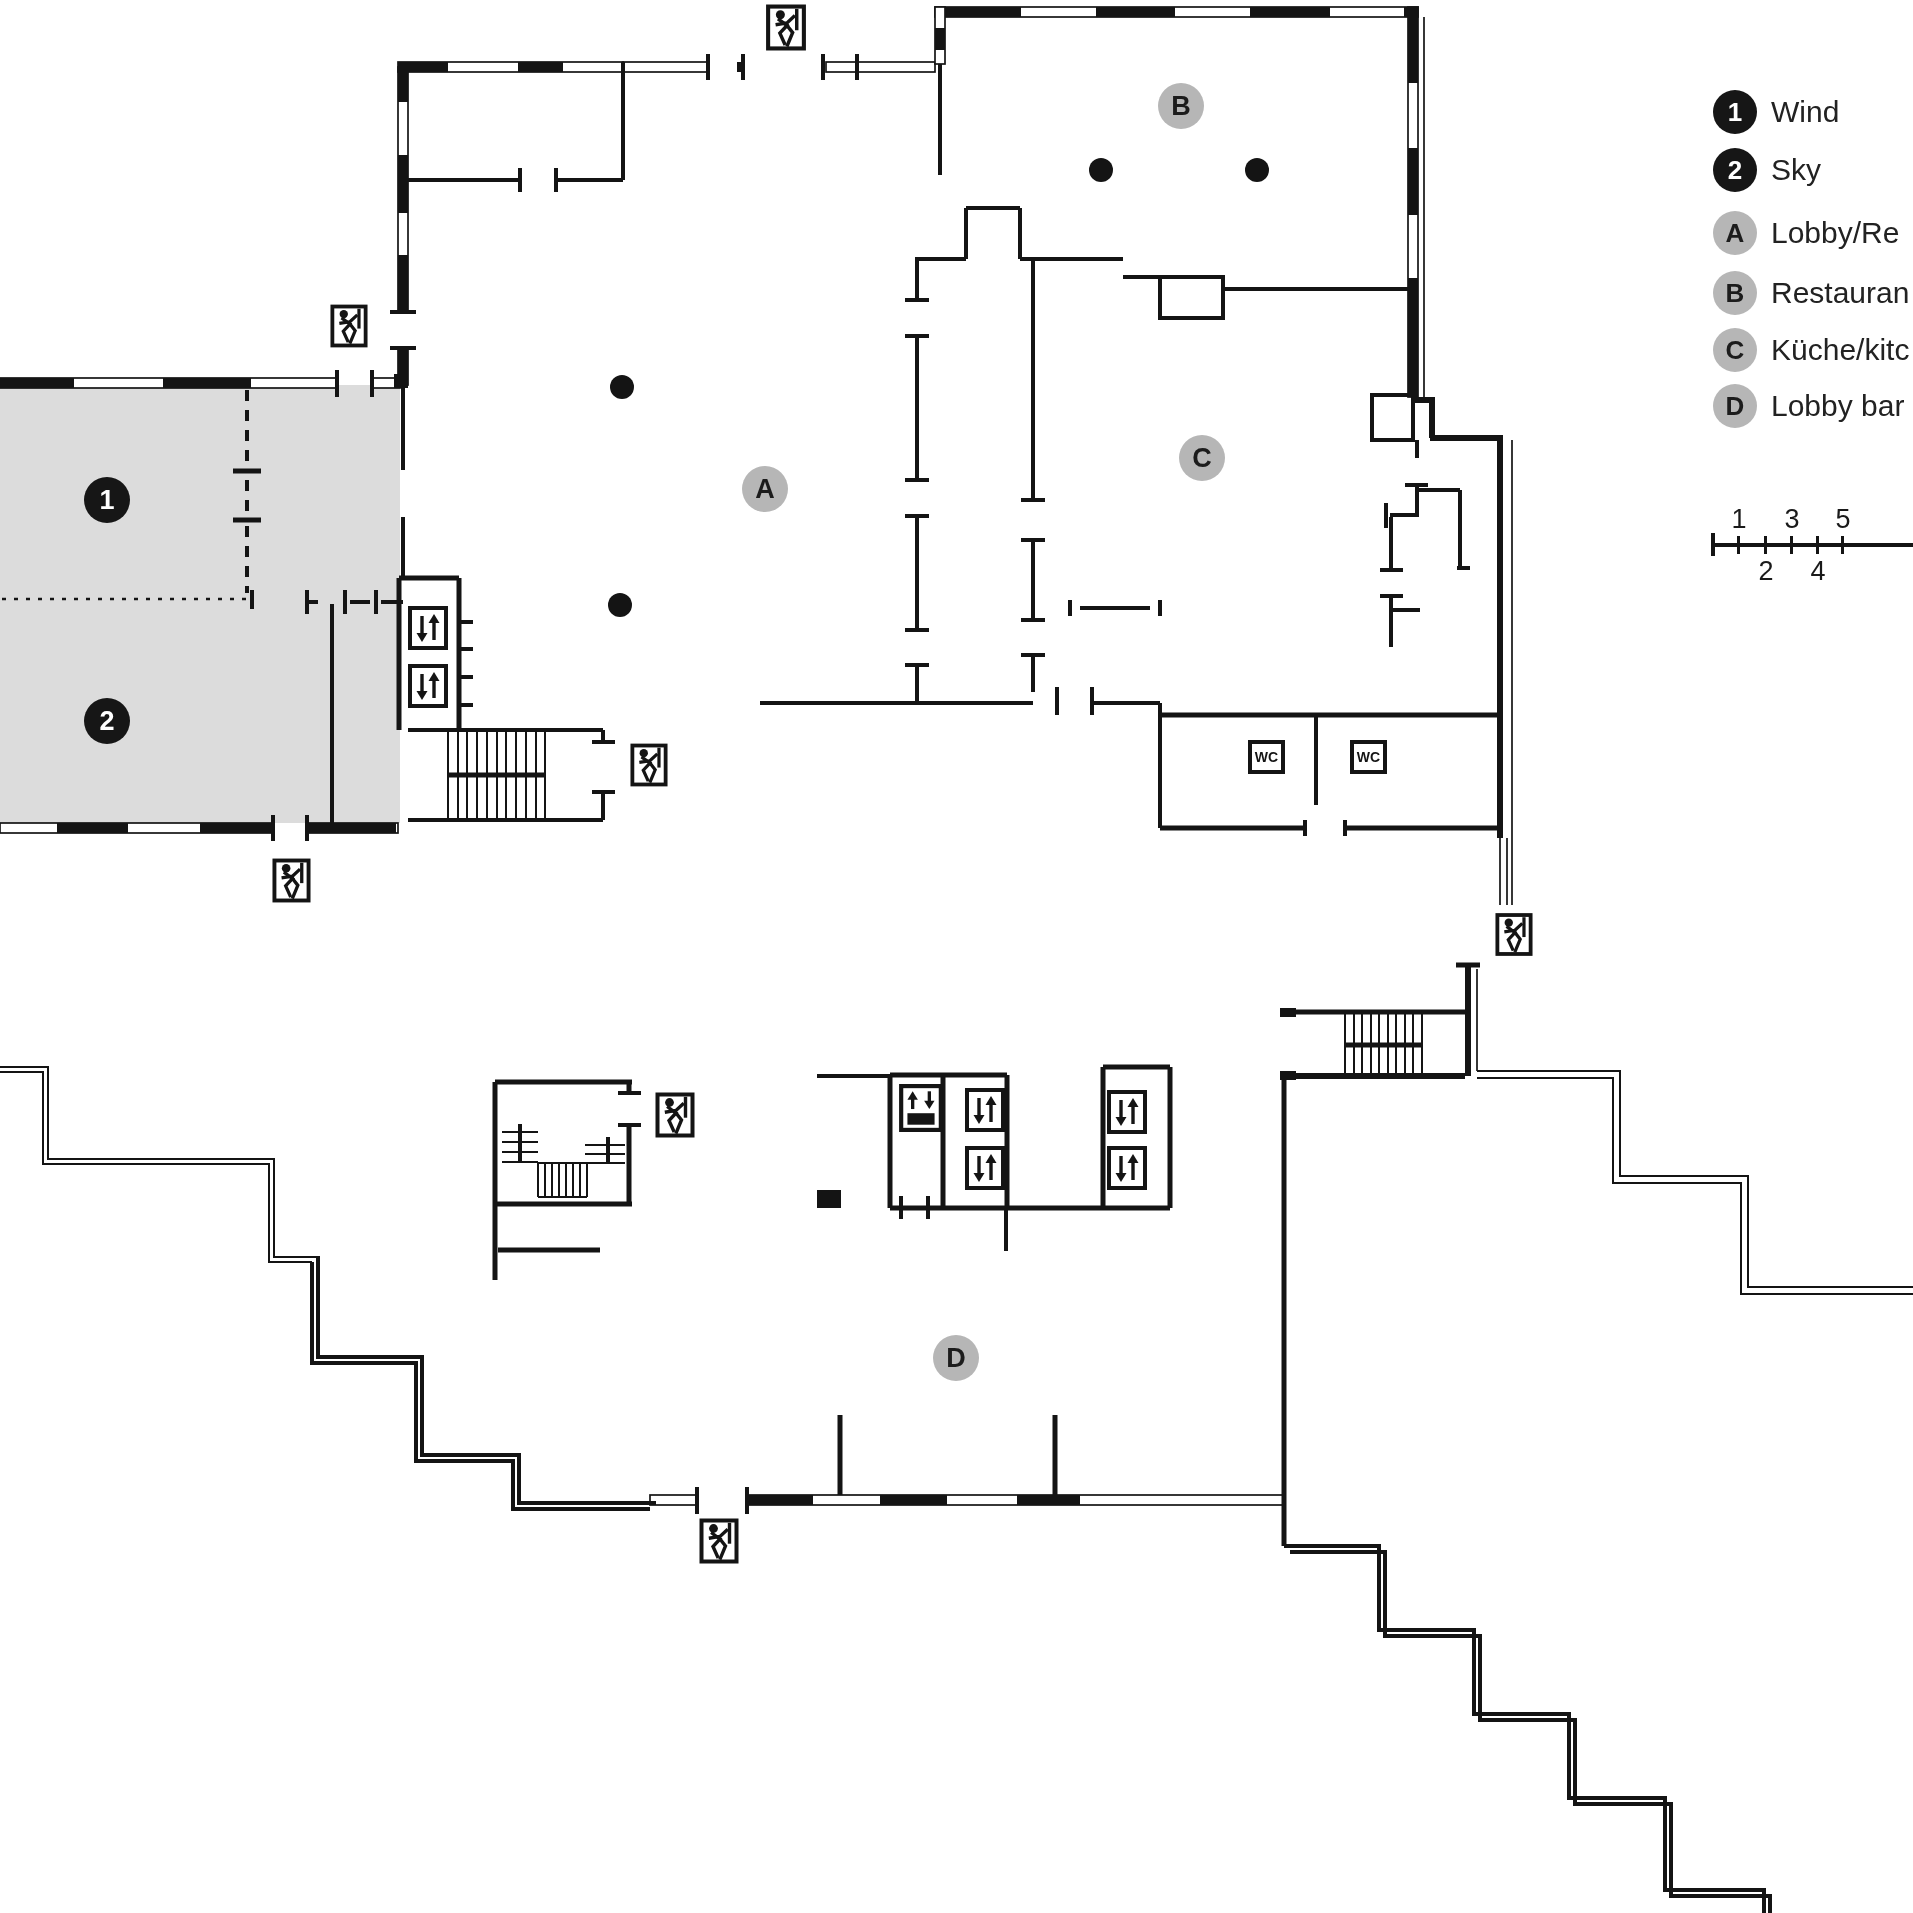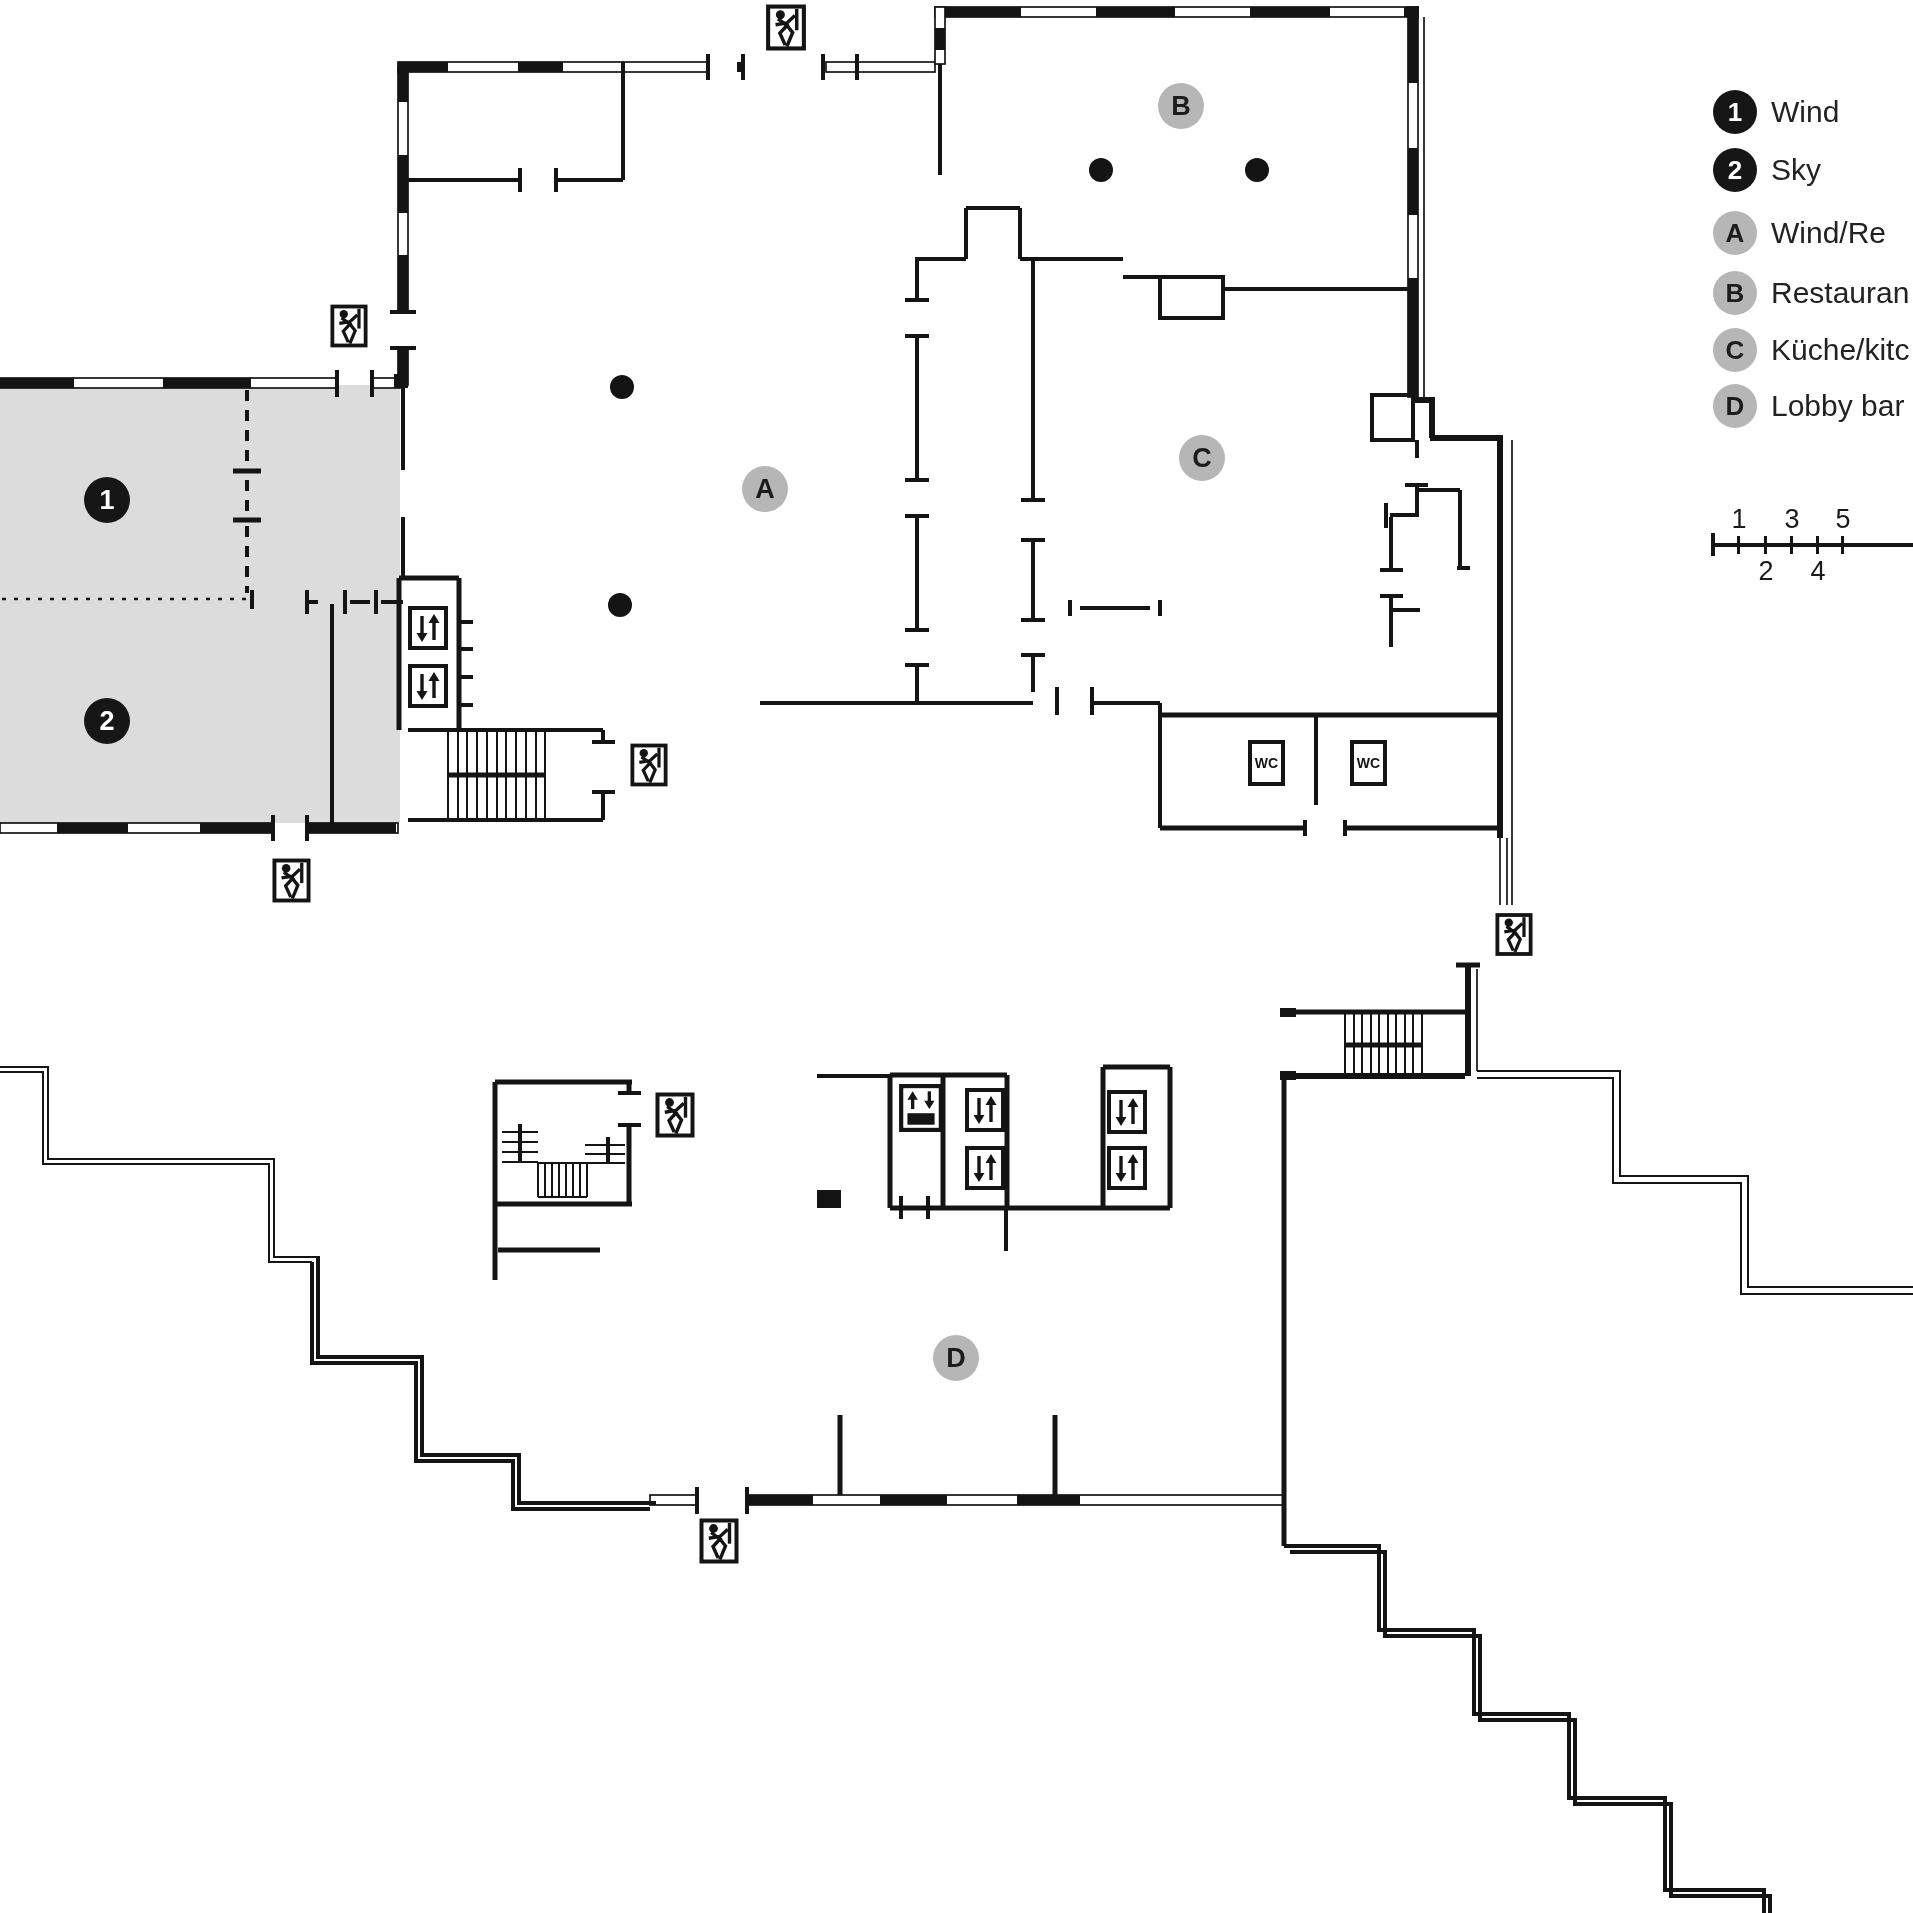--- a/index.html
+++ b/index.html
@@ -28,21 +28,21 @@
     font-size:26px;font-weight:bold;line-height:1;
   }
   .lg-label{margin-left:14px;font-size:30px;color:#222;}
   
   .s-line{position:absolute;left:1712px;top:543px;width:201px;height:4px;background:var(--wall,#141414);}
   .s-tick{position:absolute;width:3px;height:18px;top:536px;background:var(--wall,#141414);}
   .s-tick.end{left:1711px;top:533px;width:4px;height:23px;}
   .s-num{position:absolute;transform:translateX(-50%);font-size:27px;color:#1a1a1a;}
   
   .wcbox{
-    position:absolute;width:37px;height:46px;box-sizing:border-box;
+    position:absolute;width:37px;height:34px;box-sizing:border-box;
     border:4px solid var(--wall,#141414);background:#fff;
     display:flex;align-items:center;justify-content:center;
     font-size:14px;font-weight:bold;color:#141414;letter-spacing:0;
   }
 </style>
 </head>
 <body>
 
 <svg width="1913" height="1913" viewBox="0 0 1913 1913">
   <defs>
@@ -228,21 +228,21 @@
   <div class="lg-row" style="top:90px">
     <span class="badge dark">1</span>
     <span class="lg-label">Wind</span>
   </div>
   <div class="lg-row" style="top:148px">
     <span class="badge dark">2</span>
     <span class="lg-label">Sky</span>
   </div>
   <div class="lg-row" style="top:211px">
     <span class="badge gray">A</span>
-    <span class="lg-label">Wind/Re</span>
+    <span class="lg-label">Lobby/Re</span>
   </div>
   <div class="lg-row" style="top:271px">
     <span class="badge gray">B</span>
     <span class="lg-label">Restauran</span>
   </div>
   <div class="lg-row" style="top:328px">
     <span class="badge gray">C</span>
     <span class="lg-label">Küche/kitc</span>
   </div>
   <div class="lg-row" style="top:384px">

